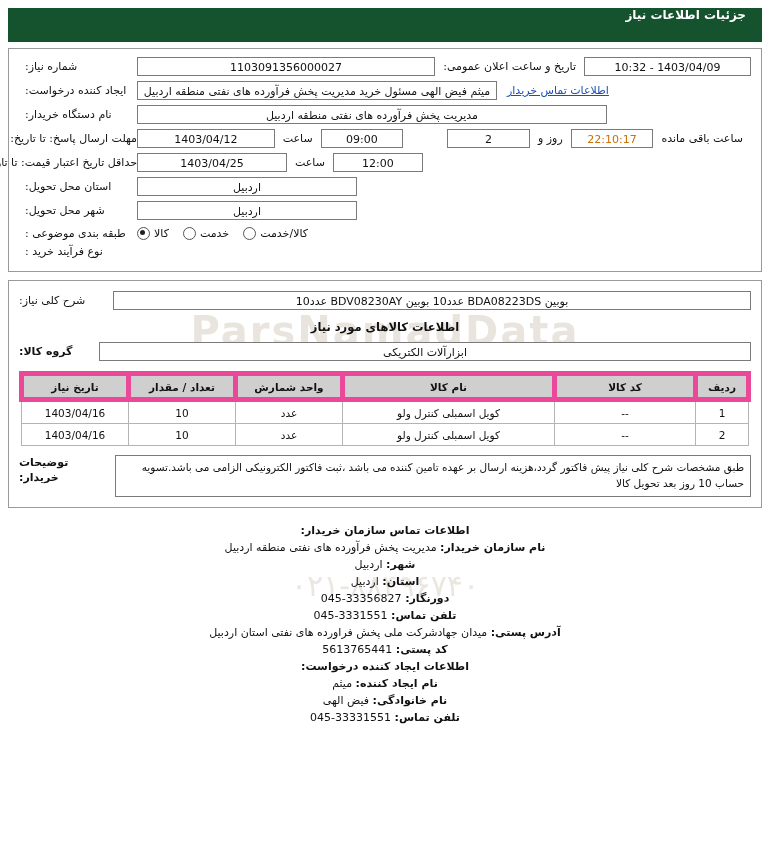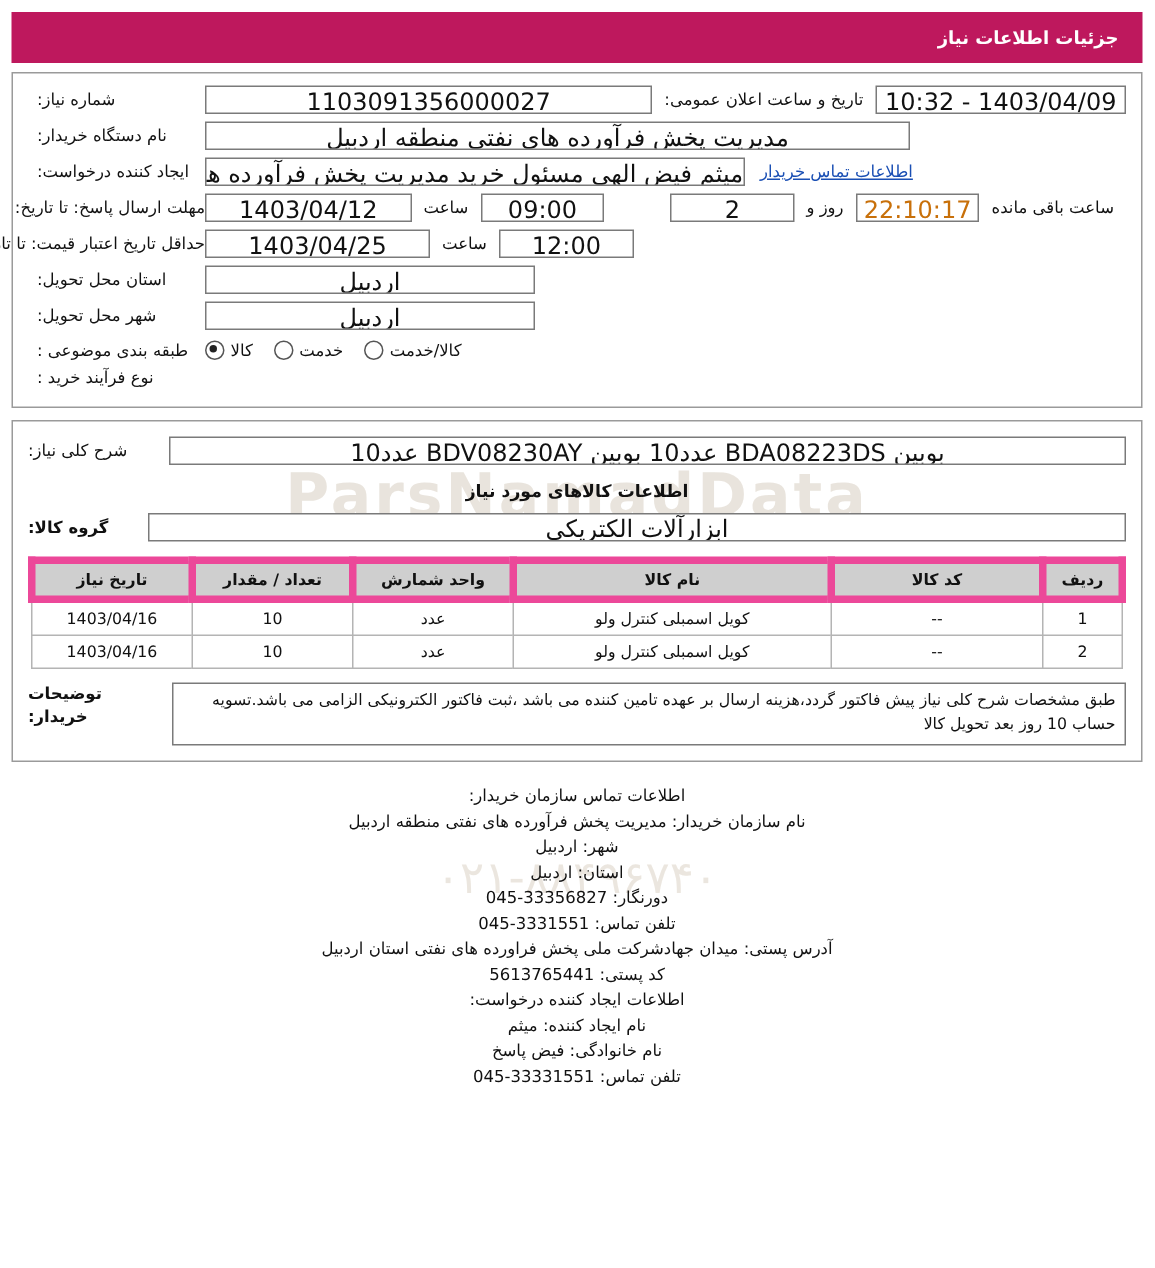--- a/index.html
+++ b/index.html
@@ -19,24 +19,24 @@
     width: 770px;
     height: 845px;
     position: relative;
     box-sizing: border-box;
     padding: 0 8px;
     background: #fff;
   }
   .titlebar {
     margin: 8px 0 0 0;
     height: 34px;
-    background: #be185d;
+    background: #14532d;
     color: #fff;
     display: flex;
-    align-items: center;
+    align-items: flex-start;
     justify-content: flex-start;
     padding: 0 16px;
     box-sizing: border-box;
     font-size: 12px;
     font-weight: bold;
   }
   .panel {
     border: 1px solid #9a9a9a;
     margin-top: 6px;
     box-sizing: border-box;
@@ -61,21 +61,21 @@
     width: 112px;
     flex: 0 0 112px;
   }
   .fld {
     border: 1px solid #7a7a7a;
     background: #fff;
     height: 19px;
     line-height: 19px;
     padding: 0 0;
     box-sizing: border-box;
-    font-size: 16px;
+    font-size: 11px;
     text-align: center;
     color: #111;
     overflow: hidden;
     white-space: nowrap;
   }
   .f-num { width: 300px; }
   .f-buyer { width: 470px; }
   .f-creator { width: 360px; }
   .f-date-lbl { font-size: 11px; padding: 0 8px; white-space: nowrap; }
   .f-announce { width: 168px; text-align: center; }
@@ -208,21 +208,21 @@
     line-height: 16px;
     text-align: right;
     box-sizing: border-box;
   }
   .contact {
     margin-top: 14px;
     text-align: center;
     font-size: 11px;
     line-height: 17px;
   }
-  .contact .k { font-weight: normal; }
+  .contact .k { font-weight: bold; }
   .wm {
     position: absolute;
     left: 0; right: 0;
     top: 300px;
     text-align: center;
     color: #d8cfc2;
     font-size: 40px;
     font-weight: bold;
     letter-spacing: 2px;
     pointer-events: none;
@@ -261,28 +261,28 @@
     <div class="panel">
 
       <div class="row">
         <div class="lbl lbl-w">شماره نیاز:</div>
         <div class="fld f-num">1103091356000027</div>
         <div class="f-date-lbl">تاریخ و ساعت اعلان عمومی:</div>
         <div class="fld f-announce">1403/04/09 - 10:32</div>
       </div>
 
       <div class="row">
-        <div class="lbl lbl-w">نام دستگاه خریدار:</div>
-        <div class="fld f-buyer">مدیریت پخش فرآورده های نفتی منطقه اردبیل</div>
-      </div>
-
-      <div class="row">
         <div class="lbl lbl-w">ایجاد کننده درخواست:</div>
         <div class="fld f-creator">میثم فیض الهی مسئول خرید مدیریت پخش فرآورده های نفتی منطقه اردبیل</div>
         <div class="linkish">اطلاعات تماس خریدار</div>
+      </div>
+
+      <div class="row">
+        <div class="lbl lbl-w">نام دستگاه خریدار:</div>
+        <div class="fld f-buyer">مدیریت پخش فرآورده های نفتی منطقه اردبیل</div>
       </div>
 
       <div class="row">
         <div class="lbl lbl-w">مهلت ارسال پاسخ: تا تاریخ:</div>
         <div class="fld f-deadline-date">1403/04/12</div>
         <div class="spacer-lbl">ساعت</div>
         <div class="fld f-time">09:00</div>
         <div class="spacer-lbl">&nbsp;&nbsp;&nbsp;&nbsp;&nbsp;&nbsp;&nbsp;&nbsp;</div>
         <div class="fld f-days">2</div>
         <div class="spacer-lbl">روز و</div>
@@ -413,21 +413,21 @@
         <span class="k">کد پستی:</span>
         <span>5613765441</span>
       </div>
       <div class="k">اطلاعات ایجاد کننده درخواست:</div>
       <div>
         <span class="k">نام ایجاد کننده:</span>
         <span>میثم</span>
       </div>
       <div>
         <span class="k">نام خانوادگی:</span>
-        <span>فیض پاسخ</span>
+        <span>فیض الهی</span>
       </div>
       <div>
         <span class="k">تلفن تماس:</span>
         <span>33331551-045</span>
       </div>
     </div>
 
   </div>
 </div>
 

